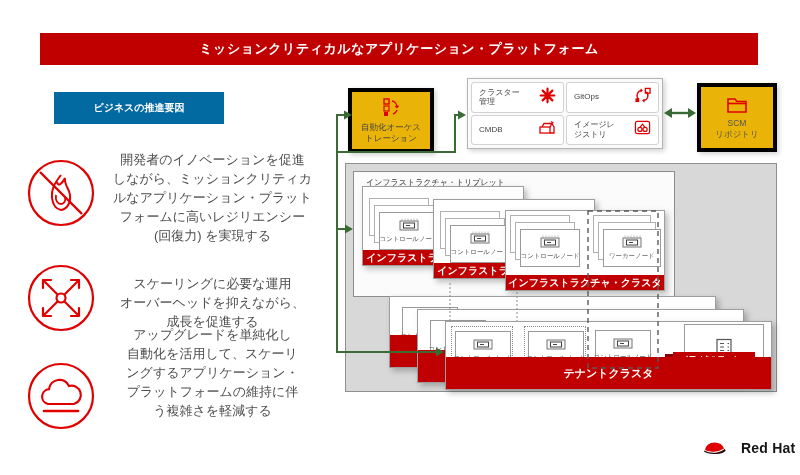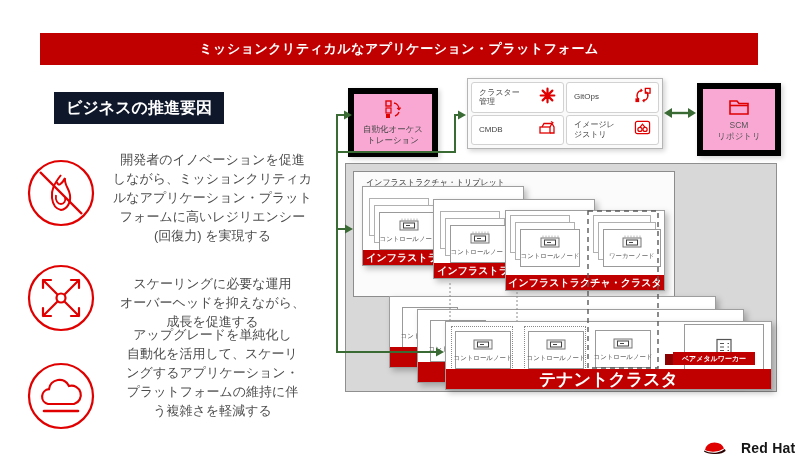--- a/index.html
+++ b/index.html
@@ -6,31 +6,31 @@
   .stage{position:relative;width:800px;height:475px;background:#ffffff;overflow:hidden;
          font-family:"Liberation Sans",sans-serif;color:#4a4a4a;}
   .pre{white-space:pre-line;}
 
   
   .banner{position:absolute;left:40px;top:17px;width:718px;height:32px;background:#c00000;
           color:#fff;font-size:13px;font-weight:bold;display:flex;align-items:center;
           justify-content:center;letter-spacing:.5px;margin-top:16px;}
 
   
-  .drivers-header{position:absolute;left:54px;top:92px;width:170px;height:32px;background:#0f172a;
-          color:#fff;font-size:16px;font-weight:bold;display:flex;align-items:center;justify-content:center;}
+  .drivers-header{position:absolute;left:54px;top:92px;width:170px;height:32px;background:#0369a1;
+          color:#fff;font-size:10px;font-weight:bold;display:flex;align-items:center;justify-content:center;}
   .driver-icon{position:absolute;width:72px;height:72px;}
   .driver-text{position:absolute;left:100px;width:225px;margin:0;font-size:13px;line-height:19px;
           text-align:center;color:#4d4d4d;}
   .di1{left:25px;top:157px;} .dt1{top:150px;}
   .di2{left:25px;top:262px;} .dt2{top:274px;}
   .di3{left:25px;top:360px;} .dt3{top:325px;}
 
   
-  .wbox{position:absolute;background:#f9a8d4;border:6px solid #000000;box-shadow:2px 2px 5px rgba(0,0,0,.18);}
+  .wbox{position:absolute;background:#eab308;border:4px solid #000000;box-shadow:2px 2px 5px rgba(0,0,0,.18);}
   .automation{left:348px;top:88px;width:78px;height:57px;display:flex;flex-direction:column;
           align-items:center;justify-content:center;gap:2px;}
   .automation .lbl{font-size:8.5px;line-height:1.25;color:#444;text-align:center;}
 
   .services{left:467px;top:78px;width:196px;height:71px;background:#fafafa;border:1px solid #b5b5b5;
           box-shadow:2px 2px 5px rgba(0,0,0,.18);display:grid;grid-template-columns:1fr 1fr;
           grid-template-rows:1fr 1fr;gap:2px;padding:3px;box-sizing:border-box;position:absolute;}
   .cell{background:#fff;border:1px solid #d2d2d2;border-radius:3px;display:flex;align-items:center;
           justify-content:space-between;padding:0 7px;}
   .cell .lbl{font-size:8px;line-height:1.2;color:#444;}
@@ -44,21 +44,21 @@
         border:1px solid #8f8f8f;}
   .triplet{position:absolute;left:353px;top:171px;width:320px;height:124px;background:#fbfbfb;
         border:1px solid #8c8c8c;}
   .triplet-label{position:absolute;left:12px;top:5px;font-size:8px;color:#333;}
 
   
   .card{position:absolute;background:#fff;border:1px solid #9e9e9e;box-shadow:3px 3px 6px rgba(0,0,0,.25);overflow:hidden;}
   .band{position:absolute;left:0;right:0;bottom:0;background:#c00000;color:#fff;font-weight:bold;
         display:flex;align-items:center;justify-content:center;white-space:nowrap;}
   .band.b15{height:15px;font-size:10px;}
-  .band.b16{height:20px;font-size:17px;}
+  .band.b16{height:32px;font-size:11px;}
 
   
   .stack{position:absolute;width:70px;height:52px;}
   .ghost{position:absolute;width:58px;height:36px;background:#fff;border:1px solid #b0b0b0;}
   .g1{left:0;top:0;} .g2{left:5px;top:7px;}
   .node{position:absolute;background:#fff;border:1px solid #9a9a9a;display:flex;flex-direction:column;
         align-items:center;justify-content:center;gap:1px;}
   .stack .node{left:10px;top:14px;width:58px;height:36px;}
   .node .nlbl{font-size:7px;color:#555;white-space:nowrap;transform:scale(.92);}
 

